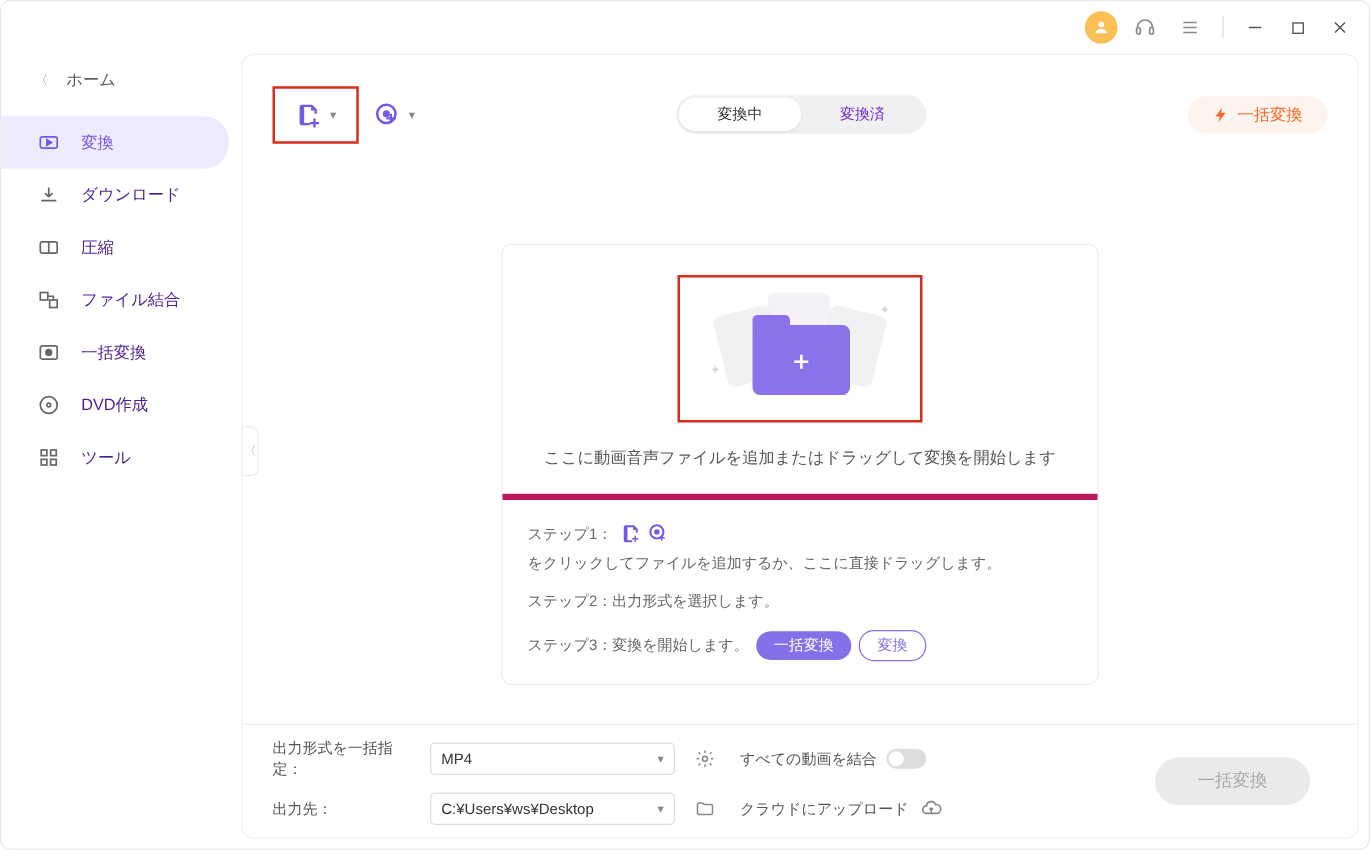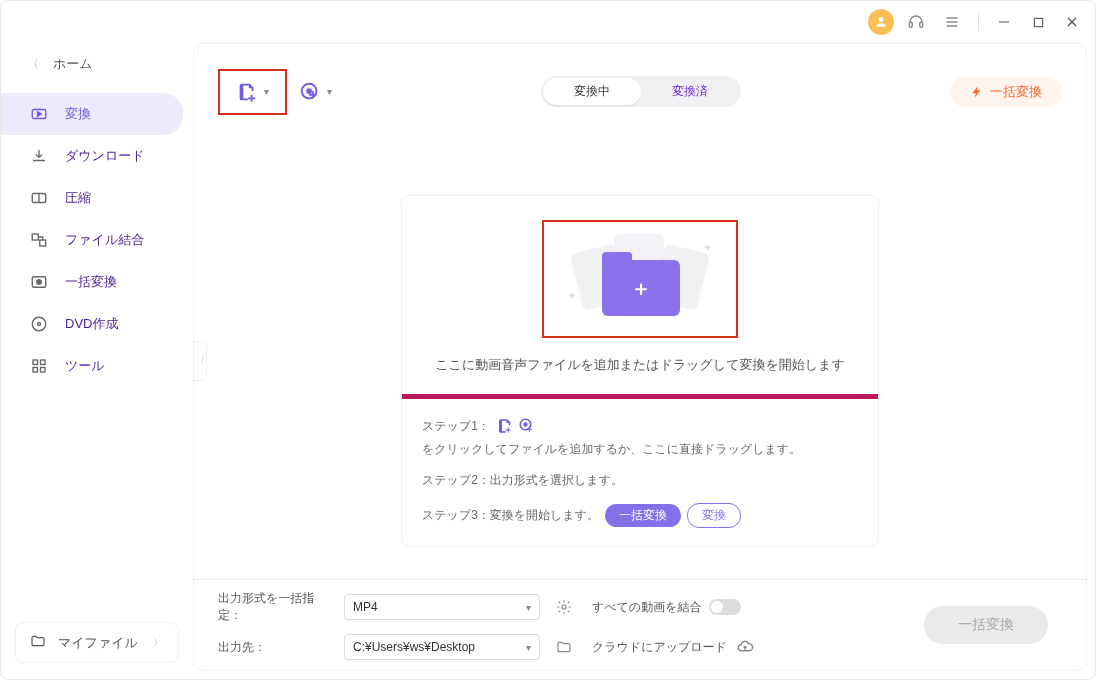--- a/index.html
+++ b/index.html
@@ -199,29 +199,20 @@
           <svg width="18" height="18" viewBox="0 0 24 24" fill="none" stroke="currentColor" stroke-width="1.8">
             <rect x="4" y="4" width="6" height="6"></rect>
             <rect x="14" y="4" width="6" height="6"></rect>
             <rect x="4" y="14" width="6" height="6"></rect>
             <rect x="14" y="14" width="6" height="6"></rect>
           </svg>
         </span>
       <span>ツール</span>
     </div>
 
-    <div class="my-files">
-      <div class="my-files-left">
-        <span><svg width="16" height="16" viewBox="0 0 24 24" fill="none" stroke="currentColor" stroke-width="1.8">
-              <path d="M3 7a2 2 0 0 1 2-2h4l2 2h8a2 2 0 0 1 2 2v8a2 2 0 0 1-2 2H5a2 2 0 0 1-2-2z"></path>
-            </svg></span>
-        <span>マイファイル</span>
-      </div>
-      <span style="color:#aaa;font-size:11px">〉</span>
-    </div>
   </div>
 
   <div class="collapse-handle">〈</div>
 
   <div class="content">
     <div class="content-inner">
 
       <div class="toolbar">
         <div class="tb-left">
           <div class="add-file-box">

